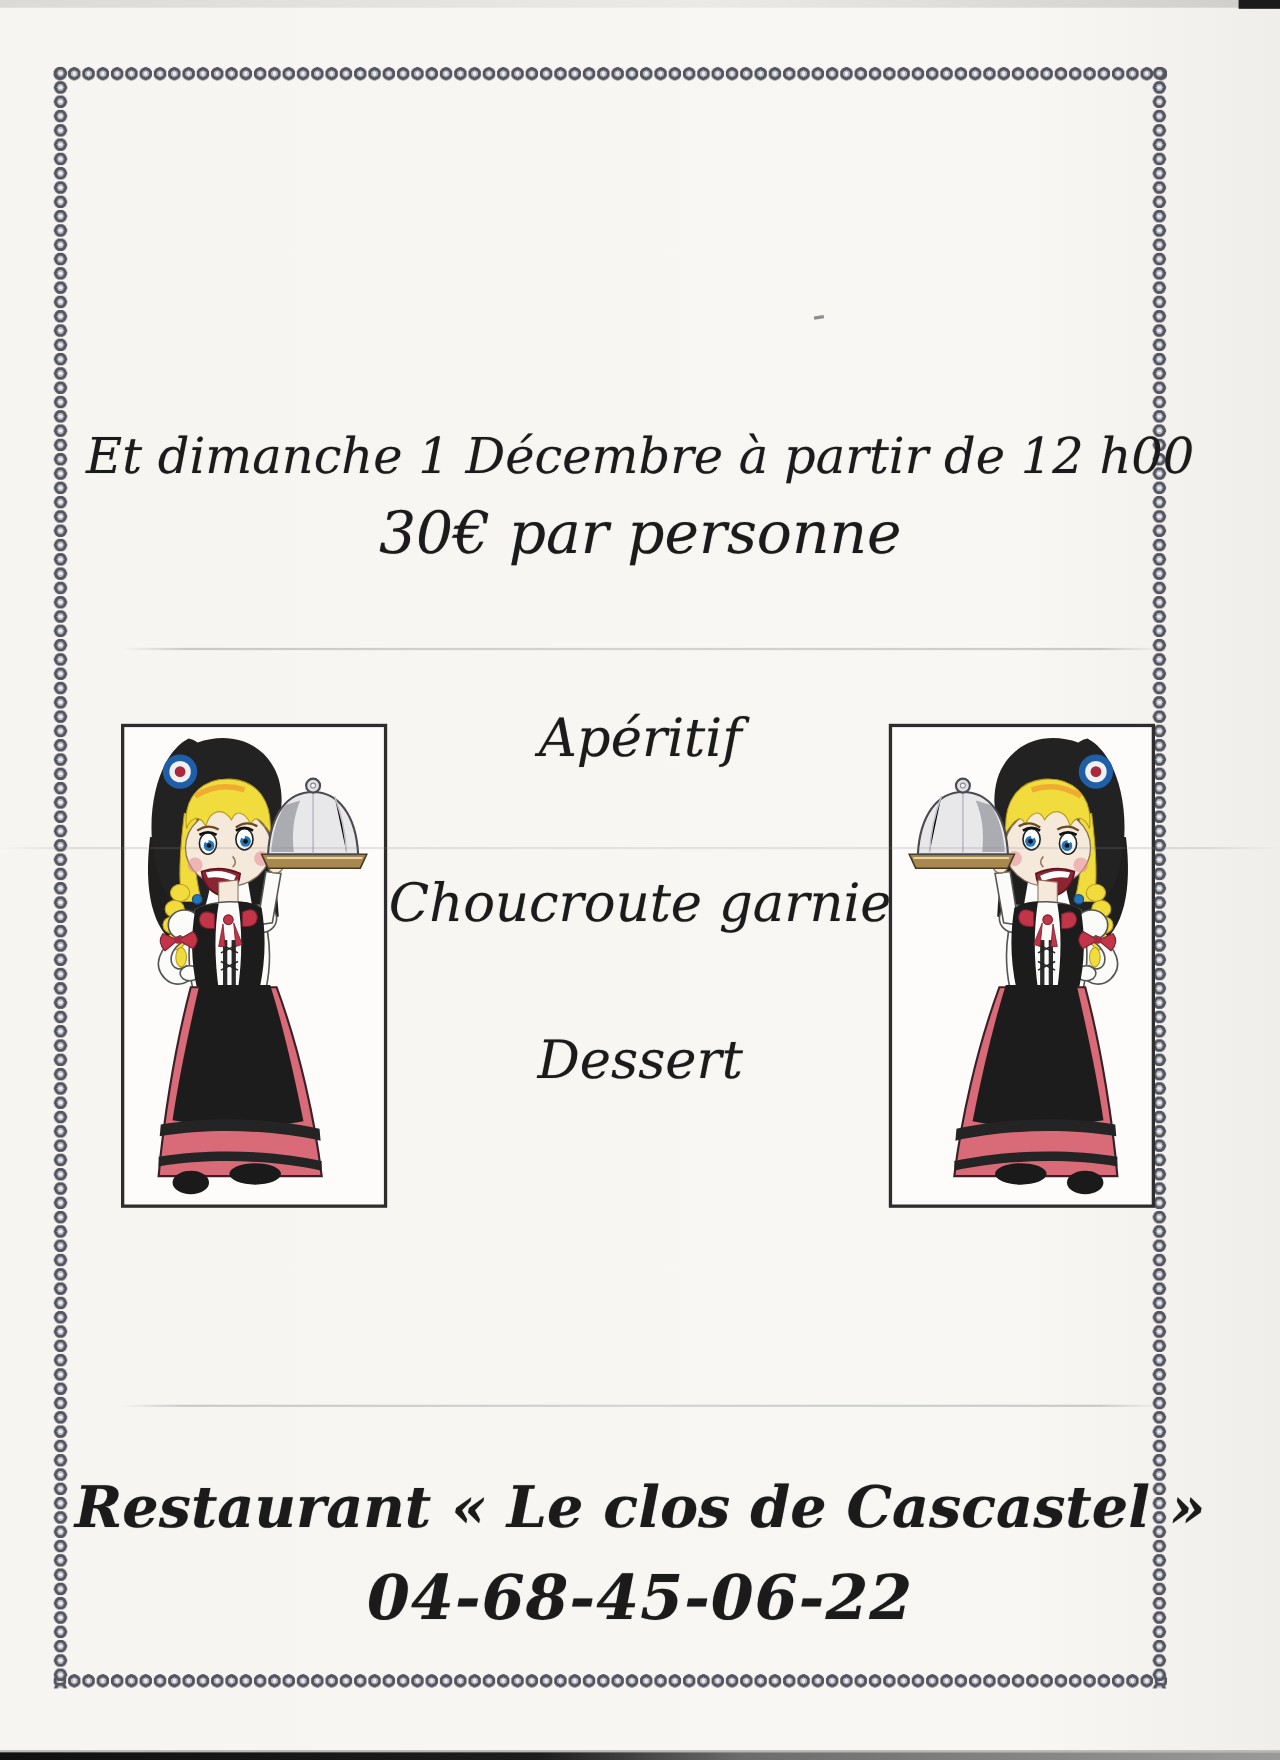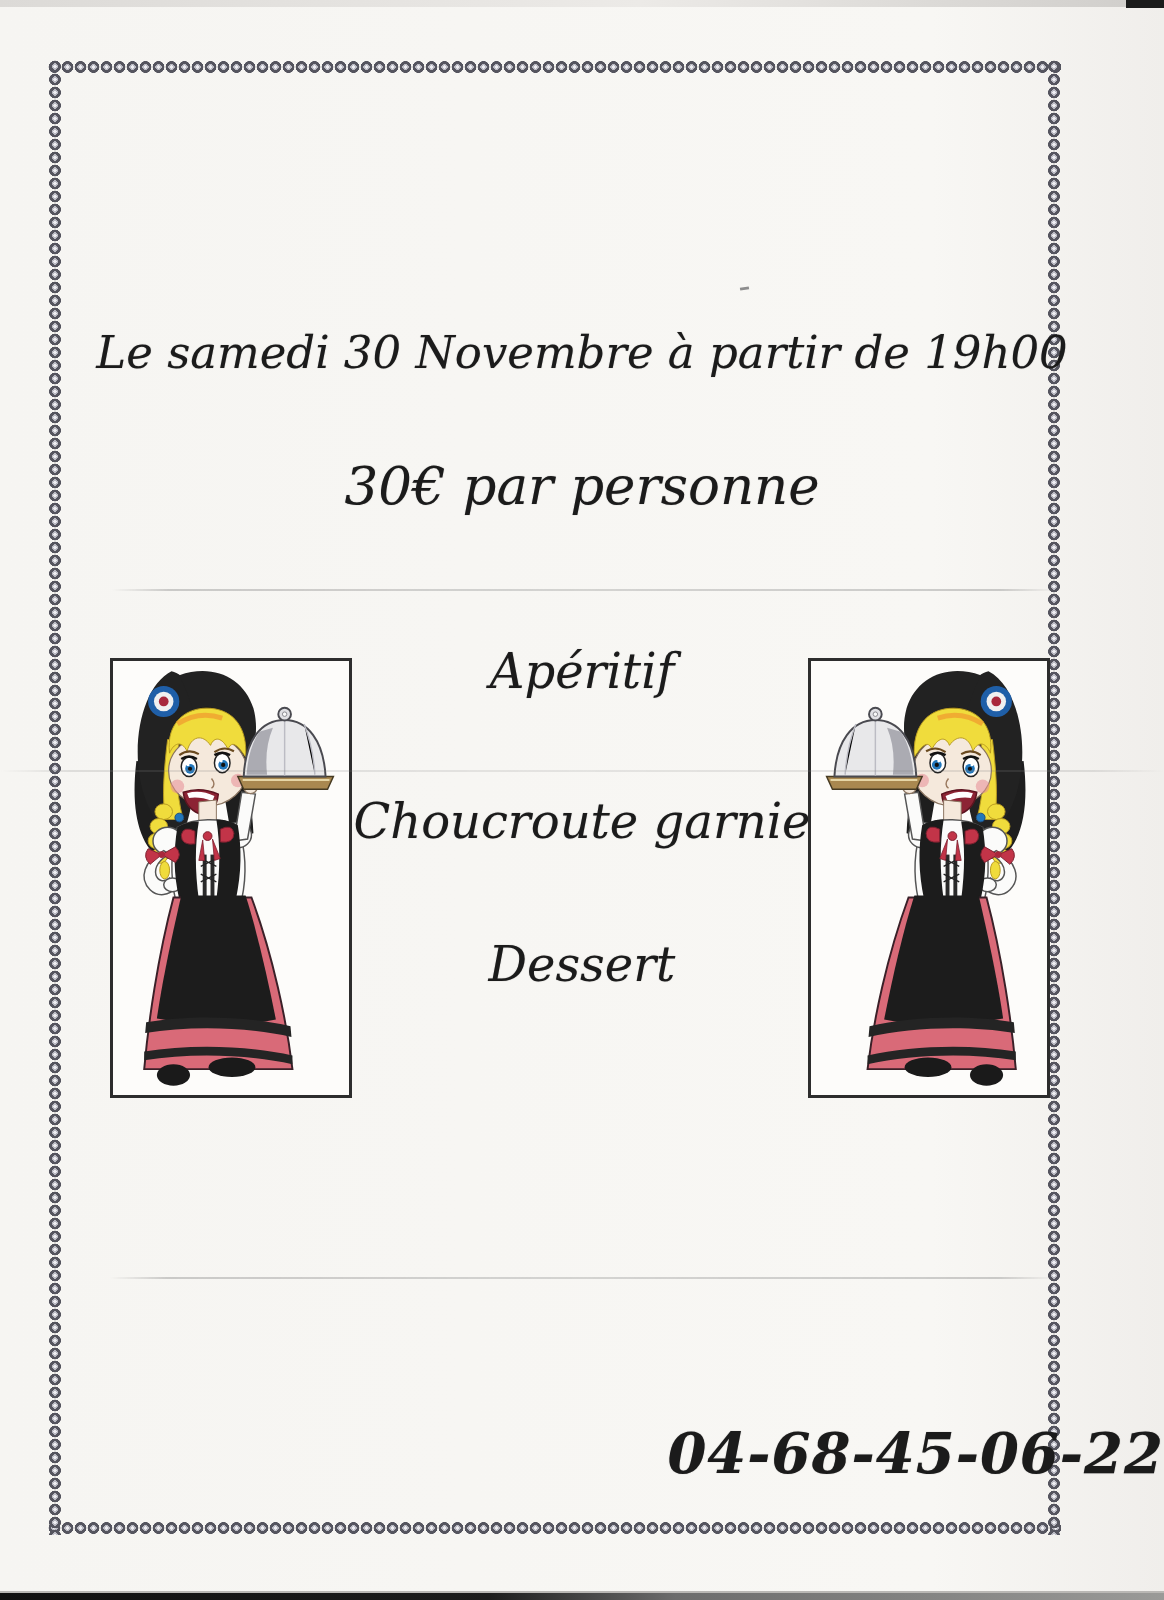--- a/index.html
+++ b/index.html
@@ -37,21 +37,21 @@
   
   .txt{position:absolute;left:0;width:100%;text-align:center;font-style:italic;
        text-shadow:0 0 1px rgba(25,25,25,.4);white-space:nowrap;}
   .title{top:118px;font-size:94px;letter-spacing:-1px;}
   .sched1{top:326px;font-size:45px;}
   .sched2{top:388px;font-size:45px;}
   .price{top:455px;font-size:53px;}
   .menu-item{font-size:48px;}
   .m0{top:643px;} .m1{top:793px;} .m2{top:936px;} .m3{top:1060px;}
   .restaurant{top:1340px;font-size:52px;font-weight:bold;}
-  .phone{top:1420px;font-size:56px;font-weight:bold;letter-spacing:1px;text-align:right;}
+  .phone{top:1420px;font-size:56px;font-weight:bold;letter-spacing:1px;}
   
   .figure-box{position:absolute;top:658px;width:242px;height:440px;
     border:3px solid #2d2d2d;background:#fdfcfa;box-sizing:border-box;z-index:2;}
   .figure-box.left{left:110px;}
   .figure-box.right{left:808px;}
   .figure-box svg{display:block;width:100%;height:100%;}
   .figure-box.right svg{transform:scaleX(-1);}
 </style>
 </head>
 <body>
@@ -161,21 +161,21 @@
   <div class="scan-line-bottom"></div>
   <div class="scan-strip-bottom"></div>
   <div class="speck" style="top:287px;left:740px;width:9px;height:3px;"></div>
 
   <div class="bead bead-h" style="left:48px;top:60px;width:1013px;"></div>
   <div class="bead bead-h" style="left:48px;top:1521px;width:1013px;"></div>
   <div class="bead bead-v" style="left:48px;top:60px;height:1475px;"></div>
   <div class="bead bead-v" style="left:1047px;top:60px;height:1475px;"></div>
 
 
-  <div class="txt sched1">Le samedi 30 Novembre à partir de 19h00</div>
+  <div class="txt sched2">Et dimanche 1 Décembre à partir de 12 h00</div>
   <div class="txt price">30€ par personne</div>
 
   <div class="crease" style="top:589px;left:112px;width:945px;"></div>
   <div class="crease mid" style="top:770px;left:0;width:1164px;z-index:6;"></div>
   <div class="crease" style="top:1277px;left:110px;width:945px;"></div>
 
   <div class="txt menu-item m0">Apéritif</div>
   <div class="txt menu-item m1">Choucroute garnie</div>
   <div class="txt menu-item m2">Dessert</div>
 
@@ -183,15 +183,16 @@
     <svg>
         <use href="#waitress"></use>
       </svg>
   </div>
   <div class="figure-box right">
     <svg>
         <use href="#waitress"></use>
       </svg>
   </div>
 
+  <div class="txt restaurant">Restaurant « Le clos de Cascastel »</div>
   <div class="txt phone">04-68-45-06-22</div>
 
 </div>
 
 </body></html>

